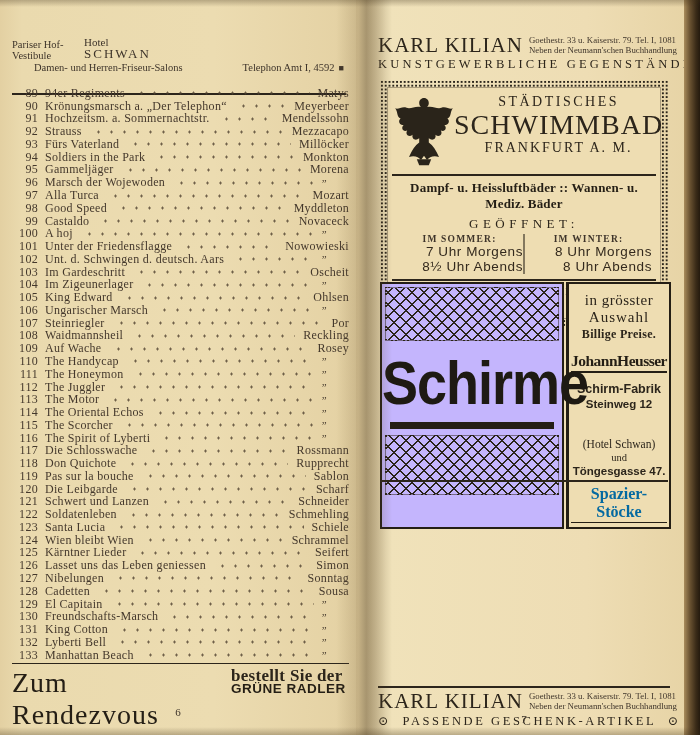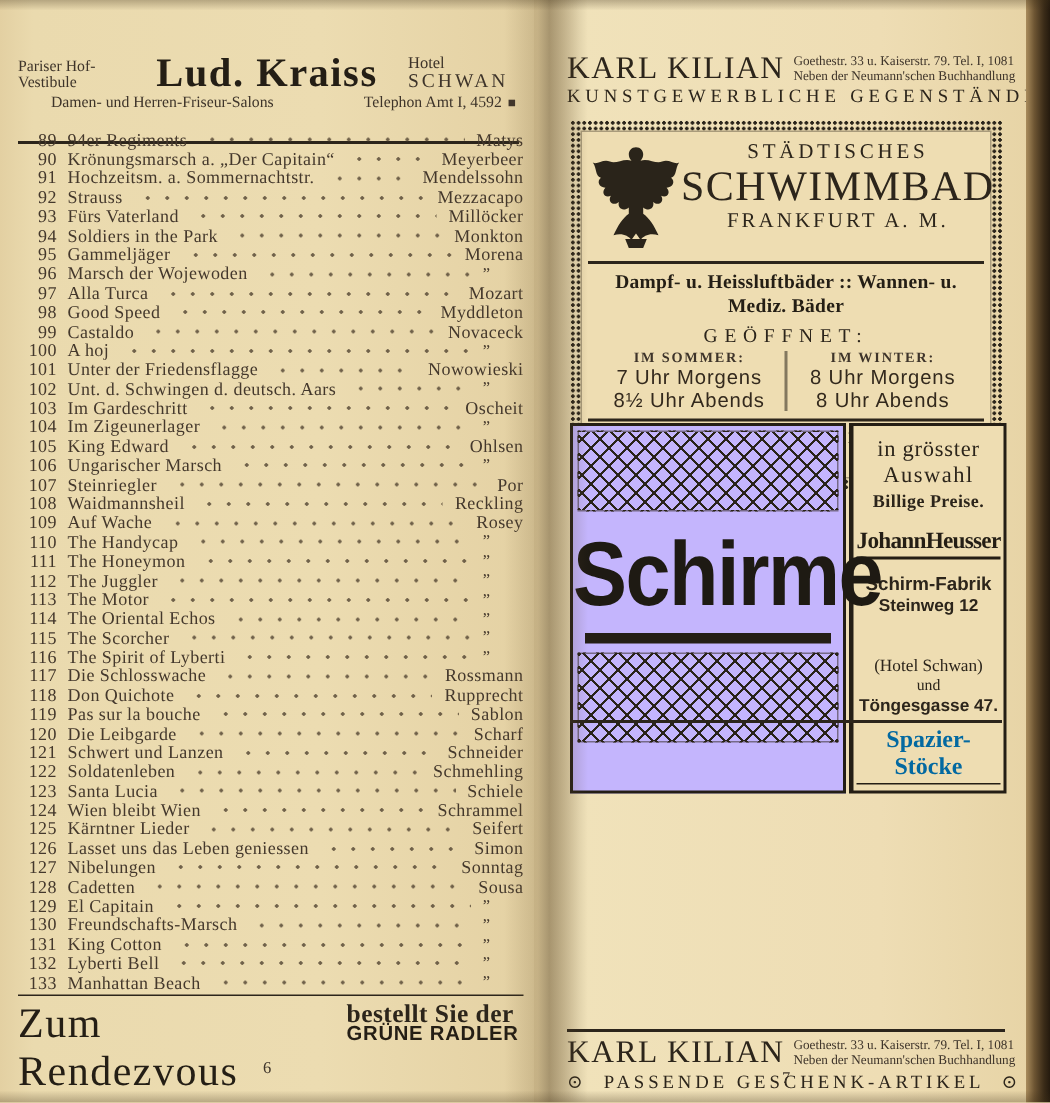--- a/index.html
+++ b/index.html
@@ -76,21 +76,21 @@
   .bath-t1{font-size:14px;letter-spacing:2.5px;}
   .bath-t2{font-size:28px;letter-spacing:1px;line-height:30px;}
   .bath-t3{font-size:14px;letter-spacing:2px;}
   .bath-rule{border-top:2px solid #2c251b;margin:0 4px;}
   .bath-services{font-weight:bold;font-size:13px;text-align:center;padding:4px 2px;color:#241e15;letter-spacing:.2px;}
   .bath-open{font-size:13px;letter-spacing:4.5px;text-align:center;color:#2c251b;}
   .bath-cols{display:flex;padding:2px 8px 5px 8px;}
   .bath-col{flex:1;text-align:center;}
   .bath-col.left{border-right:2px solid rgba(44,37,27,.55);}
   .bath-col .lbl{font-size:9.5px;font-weight:bold;letter-spacing:1.2px;}
-  .bath-col .tm{font-family:"Liberation Sans",sans-serif;font-size:13.5px;line-height:15px;letter-spacing:.6px;color:#33291d;}
+  .bath-col .tm{font-family:"Liberation Sans",sans-serif;font-size:13.5px;line-height:15px;letter-spacing:.6px;color:#33291d;text-align:right;}
   .bath-tram{font-weight:bold;font-size:12.5px;text-align:center;padding:3px 0 4px 0;border-top:2px solid #2c251b;margin:0 4px;color:#241e15;}
 
   
   .umb-ad{position:absolute;left:380px;top:282px;width:288px;display:flex;}
   .umb-left{width:180px;border:2px solid #241e15;background:#c4b5fd;flex:none;}
   .diamonds{height:52px;margin:3px;border:1px solid rgba(40,32,20,.5);
     background-image:
       repeating-linear-gradient(45deg,#2a241a 0 1.4px,transparent 1.4px 8.5px),
       repeating-linear-gradient(-45deg,#2a241a 0 1.4px,transparent 1.4px 8.5px);}
   .diamonds.bottom{height:58px;}
@@ -118,42 +118,41 @@
 
 <div class="left-page"></div>
 <div class="right-page"></div>
 
 <div class="lk-ad">
   <div class="lk-top">
     <div class="lk-left">
       <div>Pariser Hof-</div>
       <div>Vestibule</div>
     </div>
-    <div class="lk-title">Lud. Kraiss</div>
     <div class="lk-right">
       <div>Hotel</div>
       <div class="schwan">SCHWAN</div>
     </div>
   </div>
   <div class="lk-bottom">
     <span>Damen- und Herren-Friseur-Salons</span>
     <span><span>Telephon Amt I, 4592</span><span class="sq">■</span></span>
   </div>
 </div>
 
 <div class="program">
     <div class="row">
       <span class="no">89</span>
       <span class="title">94er Regiments</span>
       <span class="leader"></span>
       <span class="composer">Matys</span>
     </div>
     <div class="row">
       <span class="no">90</span>
-      <span class="title">Krönungsmarsch a. „Der Capitain“</span>
+      <span class="title">Krönungsmarsch a. „Der Telephon“</span>
       <span class="leader"></span>
       <span class="composer">Meyerbeer</span>
     </div>
     <div class="row">
       <span class="no">91</span>
       <span class="title">Hochzeitsm. a. Sommernachtstr.</span>
       <span class="leader"></span>
       <span class="composer">Mendelssohn</span>
     </div>
     <div class="row">

